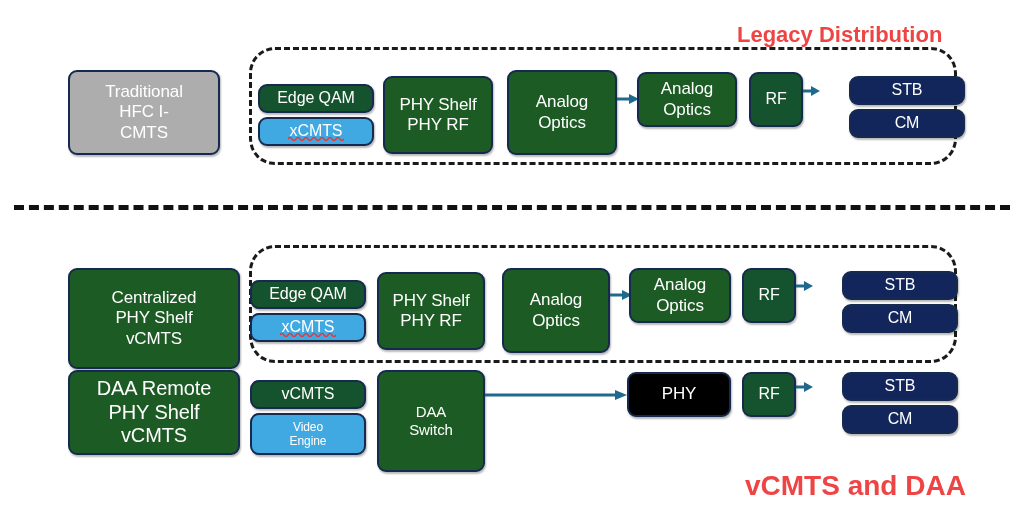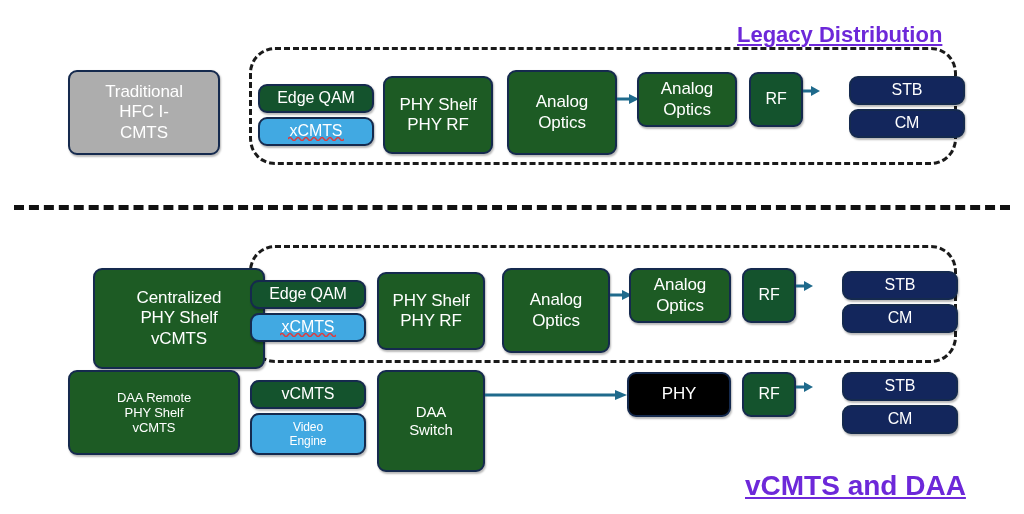--- a/index.html
+++ b/index.html
@@ -43,23 +43,22 @@
   .dashbox {
     position: absolute;
     box-sizing: border-box;
     border: 3px dashed #1a1a1a;
     border-radius: 26px;
     background: transparent;
   }
   .section-title {
     position: absolute;
     font-weight: bold;
-    color: #6d28d9;
+    color: #ef4444;
     white-space: nowrap;
-    text-decoration: underline;
   }
   .divider {
     position: absolute;
     left: 14px;
     width: 996px;
     height: 0;
     border-top: 5px dashed #111111;
   }
   .arrow {
     position: absolute;
@@ -120,21 +119,21 @@
   </div>
 
   <div class="node n-navy" style="left:817px; top:76px; width:116px; height:29px; font-size:16px;">STB</div>
 
   <div class="node n-navy" style="left:817px; top:109px; width:116px; height:29px; font-size:16px;">CM</div>
 
   <div class="divider" style="top:205px;"></div>
 
   <div class="dashbox" style="left:249px; top:245px; width:708px; height:118px;"></div>
 
-  <div class="node n-green" style="left:68px; top:268px; width:172px; height:101px; font-size:17px;margin-left:25px;">Centralized
+  <div class="node n-green" style="left:68px; top:268px; width:172px; height:101px; font-size:17px;">Centralized
 PHY Shelf
 vCMTS</div>
 
   <div class="node n-dblue" style="left:250px; top:280px; width:116px; height:29px; font-size:16px;">Edge QAM</div>
 
   <div class="node n-lblue" style="left:250px; top:313px; width:116px; height:29px; font-size:16px;">xCMTS</div>
 
   <div class="squiggle" style="left:280px; top:332px; width:56px; height:5px;">
     <svg width="56" height="5" viewBox="0 0 56 5">
       <path d="M0 3 Q2 0 4 3 T8 3 T12 3 T16 3 T20 3 T24 3 T28 3 T32 3 T36 3 T40 3 T44 3 T48 3 T52 3 T56 3" fill="none" stroke="#e03b3b" stroke-width="1.4"></path>
@@ -163,21 +162,21 @@
     <svg width="17" height="14" viewBox="0 0 17 14">
       <line x1="0" y1="7" x2="10" y2="7" stroke="#1f6a8c" stroke-width="3"></line>
       <polygon points="8,2 17,7 8,12" fill="#1f6a8c"></polygon>
     </svg>
   </div>
 
   <div class="node n-navy" style="left:810px; top:271px; width:116px; height:29px; font-size:16px;">STB</div>
 
   <div class="node n-navy" style="left:810px; top:304px; width:116px; height:29px; font-size:16px;">CM</div>
 
-  <div class="node n-green" style="left:68px; top:370px; width:172px; height:85px; font-size:13px;">DAA Remote
+  <div class="node n-green" style="left:68px; top:370px; width:172px; height:85px; font-size:20px;">DAA Remote
 PHY Shelf
 vCMTS</div>
 
   <div class="node n-dblue" style="left:250px; top:380px; width:116px; height:29px; font-size:16px;">vCMTS</div>
 
   <div class="node n-lblue" style="left:250px; top:413px; width:116px; height:42px; font-size:12px;">Video
 Engine</div>
 
   <div class="node n-green" style="left:377px; top:370px; width:108px; height:102px; font-size:15px;">DAA
 Switch</div>

